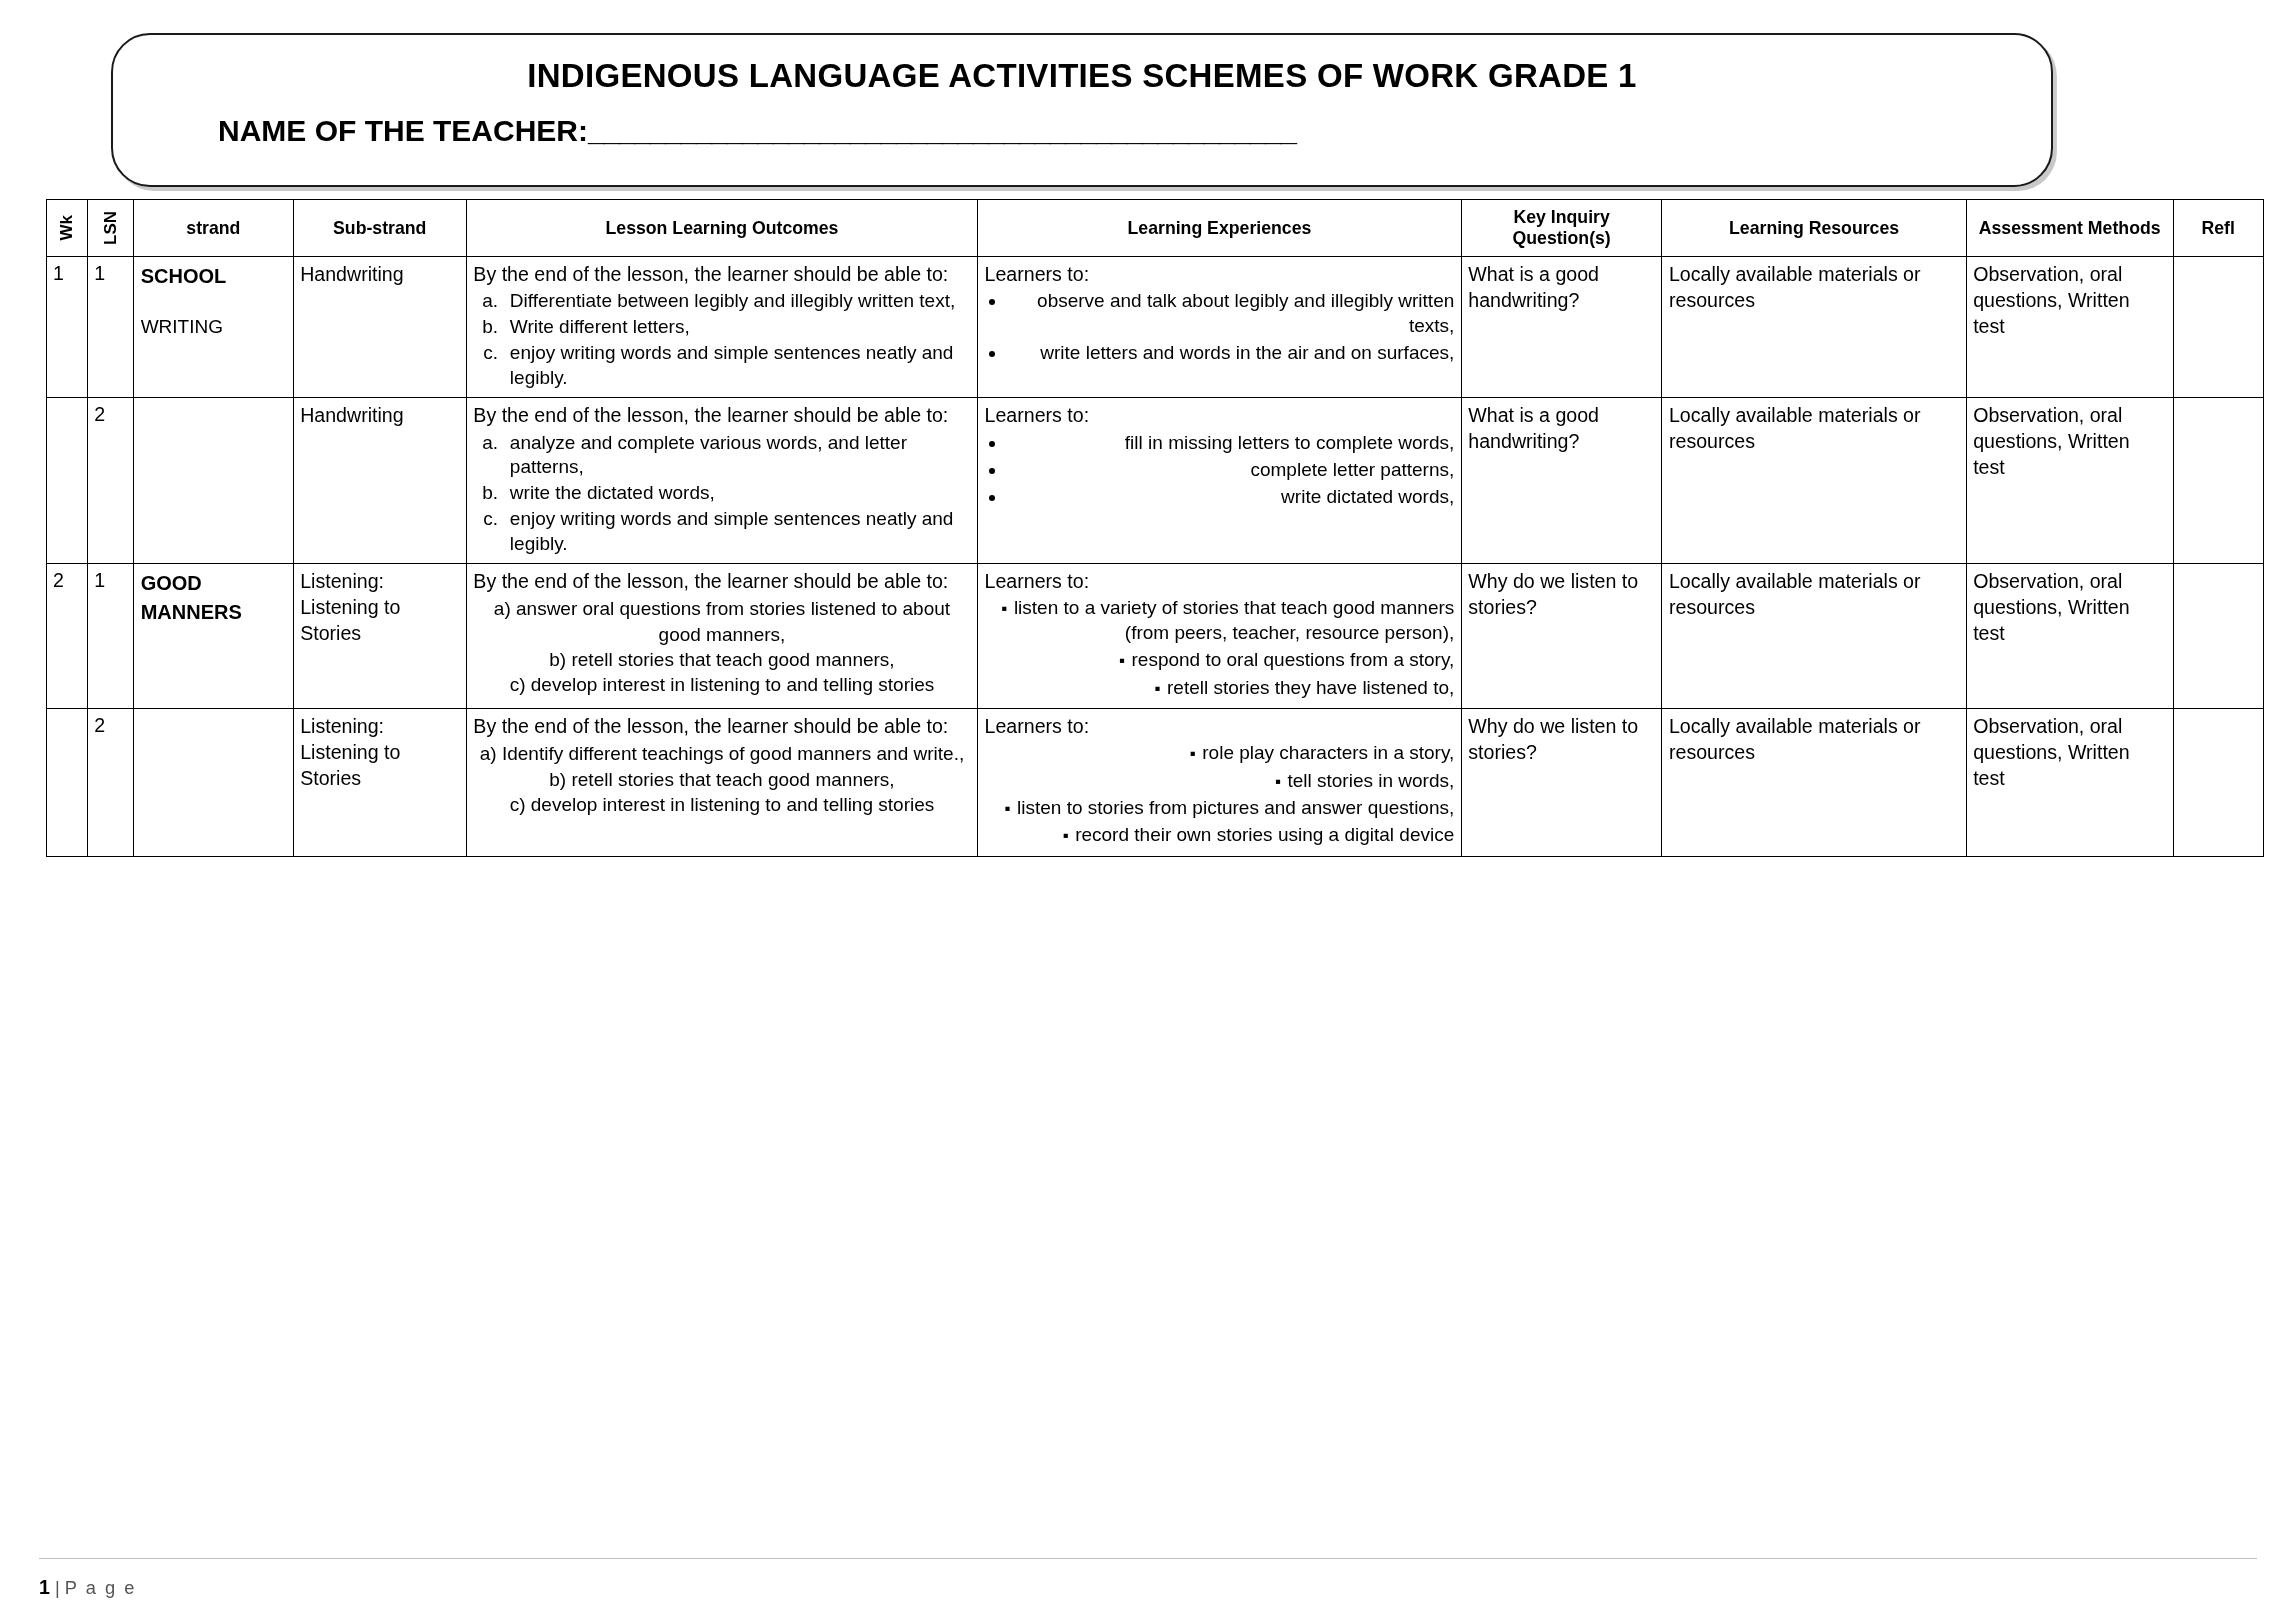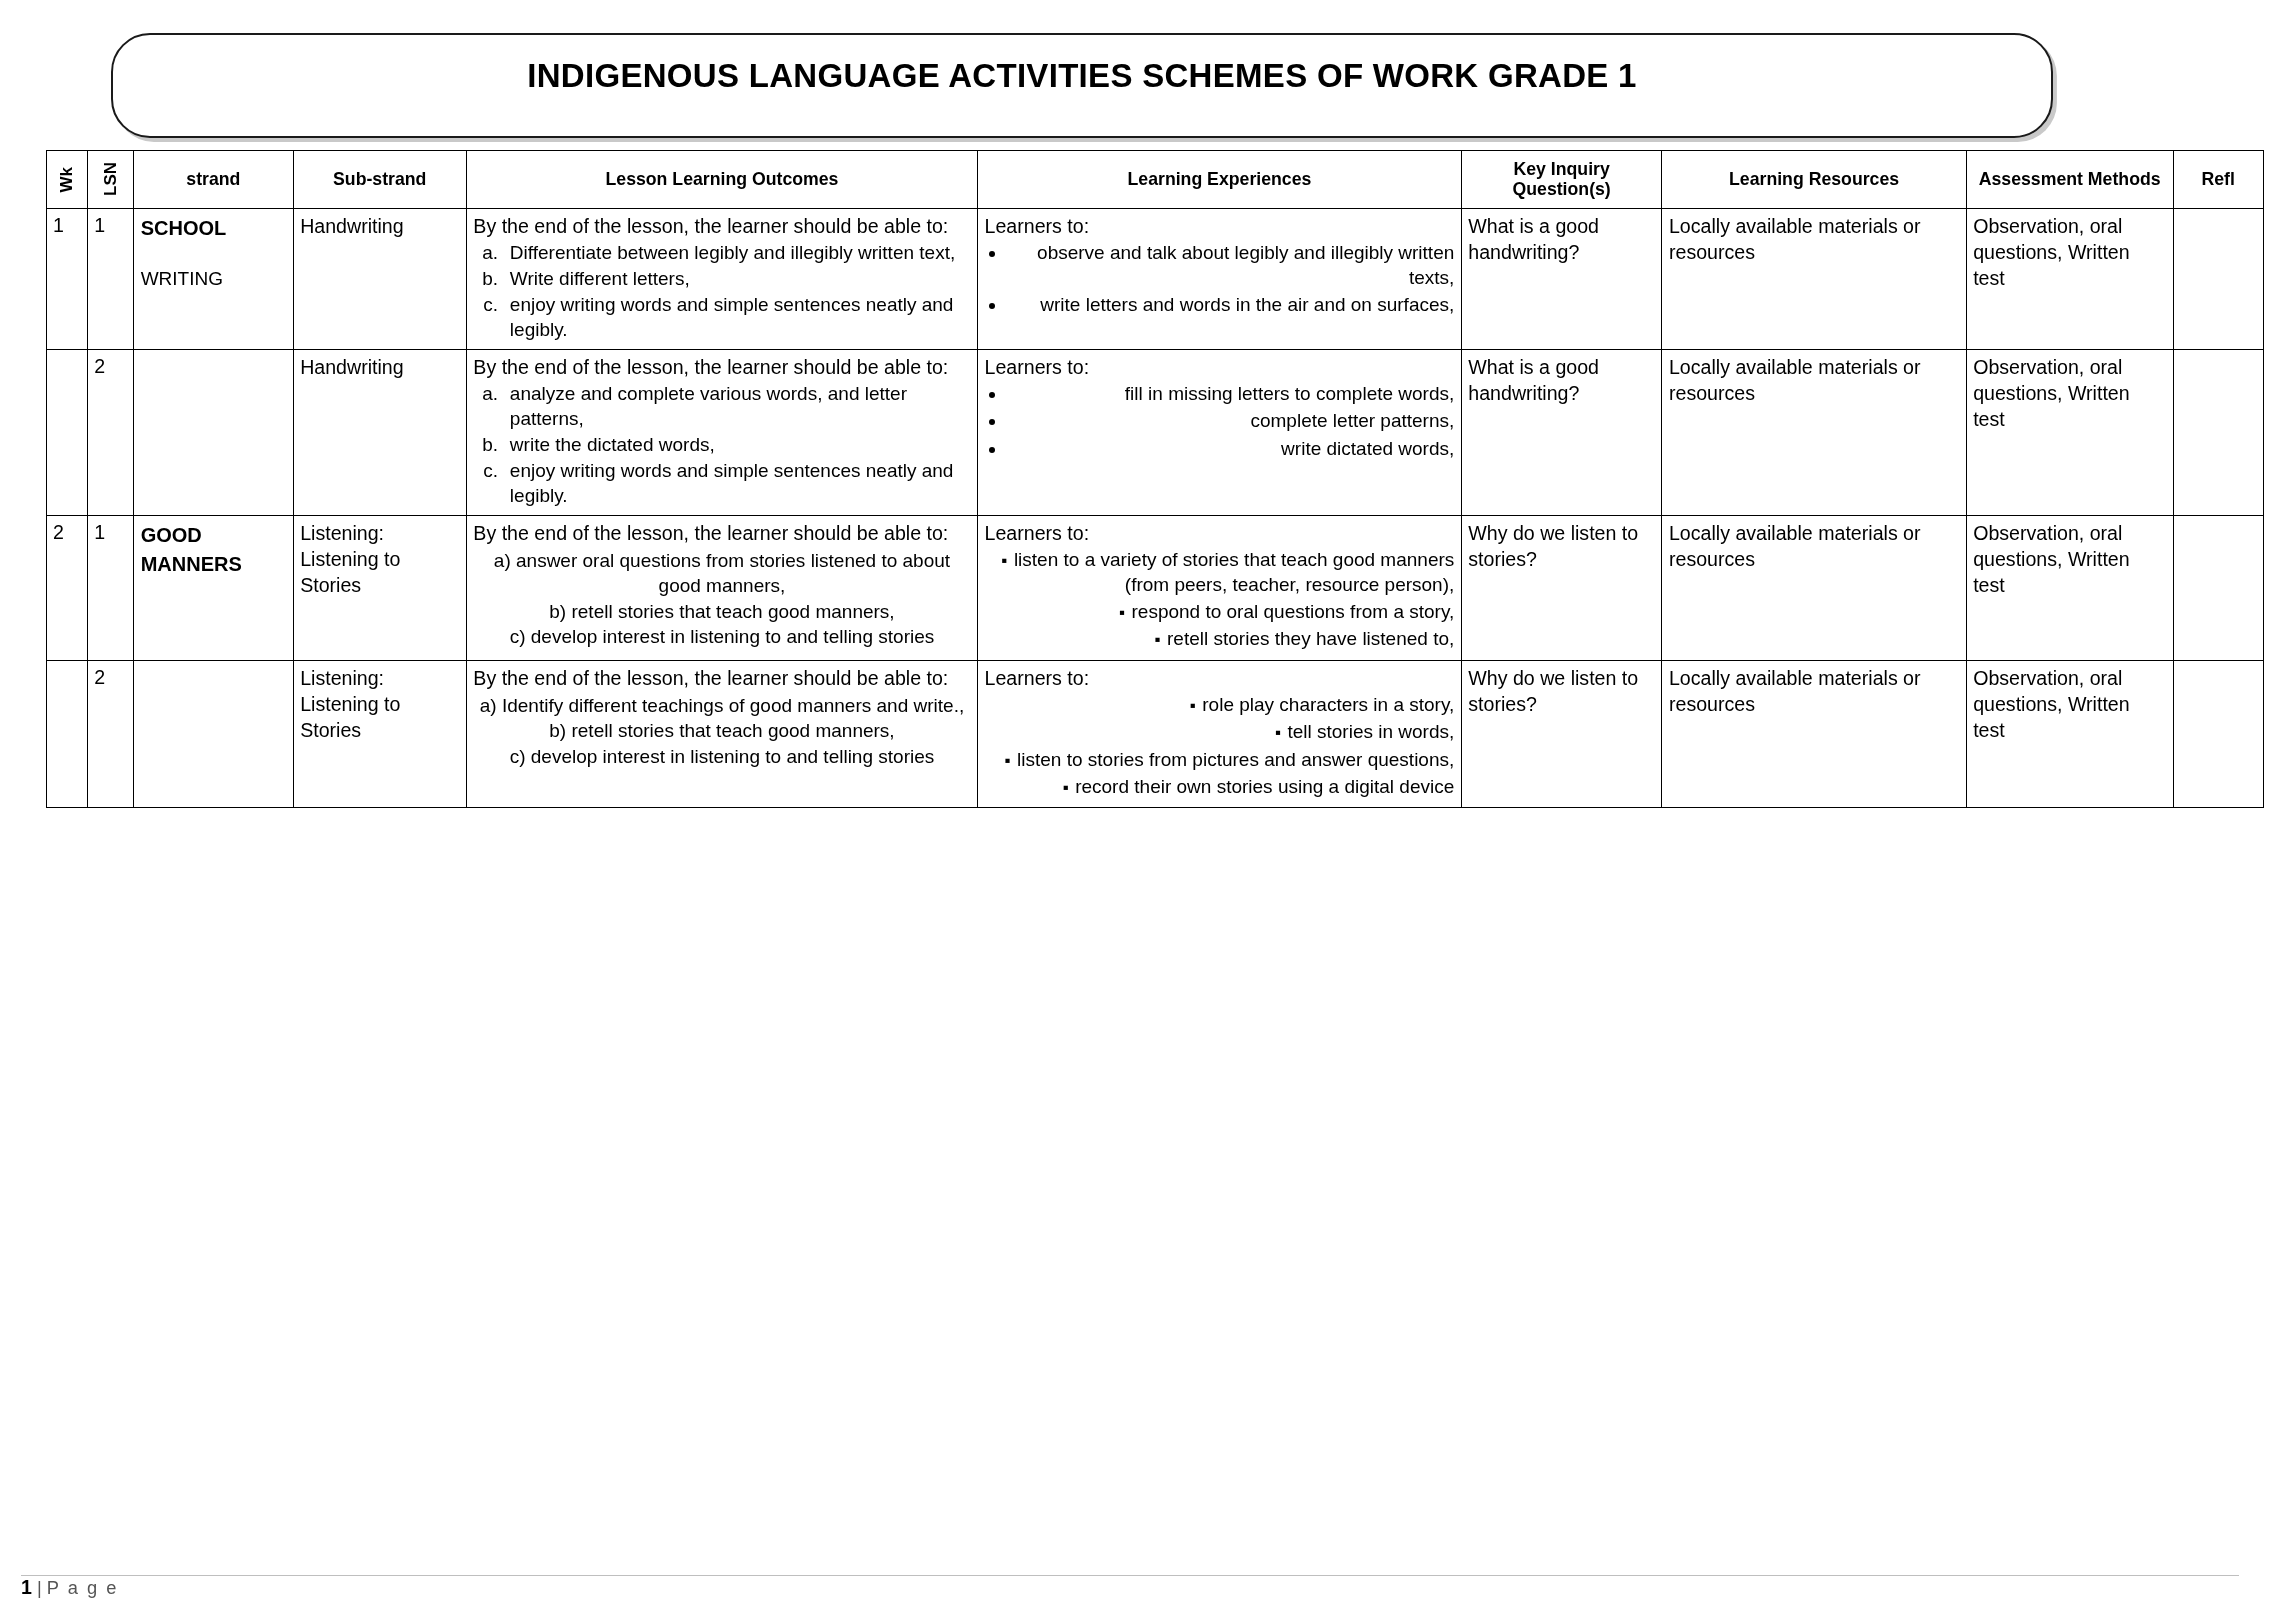--- a/index.html
+++ b/index.html
@@ -131,38 +131,41 @@
     line-height: 1.3;
     padding-left: 6.5px;
   }
   .lo-intro { display: block; margin-bottom: 1.3px; }
   .plain-list { margin: 0; padding: 0; list-style: none; text-align: center; }
   .plain-list li { font-size: 19px; line-height: 1.33; }
 
   
   .footer {
     position: absolute;
-    left: 21px;
+    left: 39px;
     bottom: 23.6px;
     width: 2218px;
     border-top: 1.3px solid #bfbfbf;
-    padding-top: 0;
+    padding-top: 17px;
     font-size: 18.3px;
     color: #555555;
   }
   .footer b { color: #000000; font-size: 19.6px; }
   .footer .sp { letter-spacing: 2px; }
 </style>
 </head>
 <body>
 
 <div class="page">
 
   <div class="header-box">
     <div class="header-title">INDIGENOUS LANGUAGE ACTIVITIES SCHEMES OF WORK GRADE 1</div>
+    <div class="header-line">
+      <span>NAME OF THE TEACHER:</span><span class="fill">______________________________________________</span>
+    </div>
   </div>
 
   <table class="sow">
     <colgroup>
       <col style="width:39px">
       <col style="width:44px">
       <col style="width:151px">
       <col style="width:164px">
       <col style="width:484px">
       <col style="width:458px">

